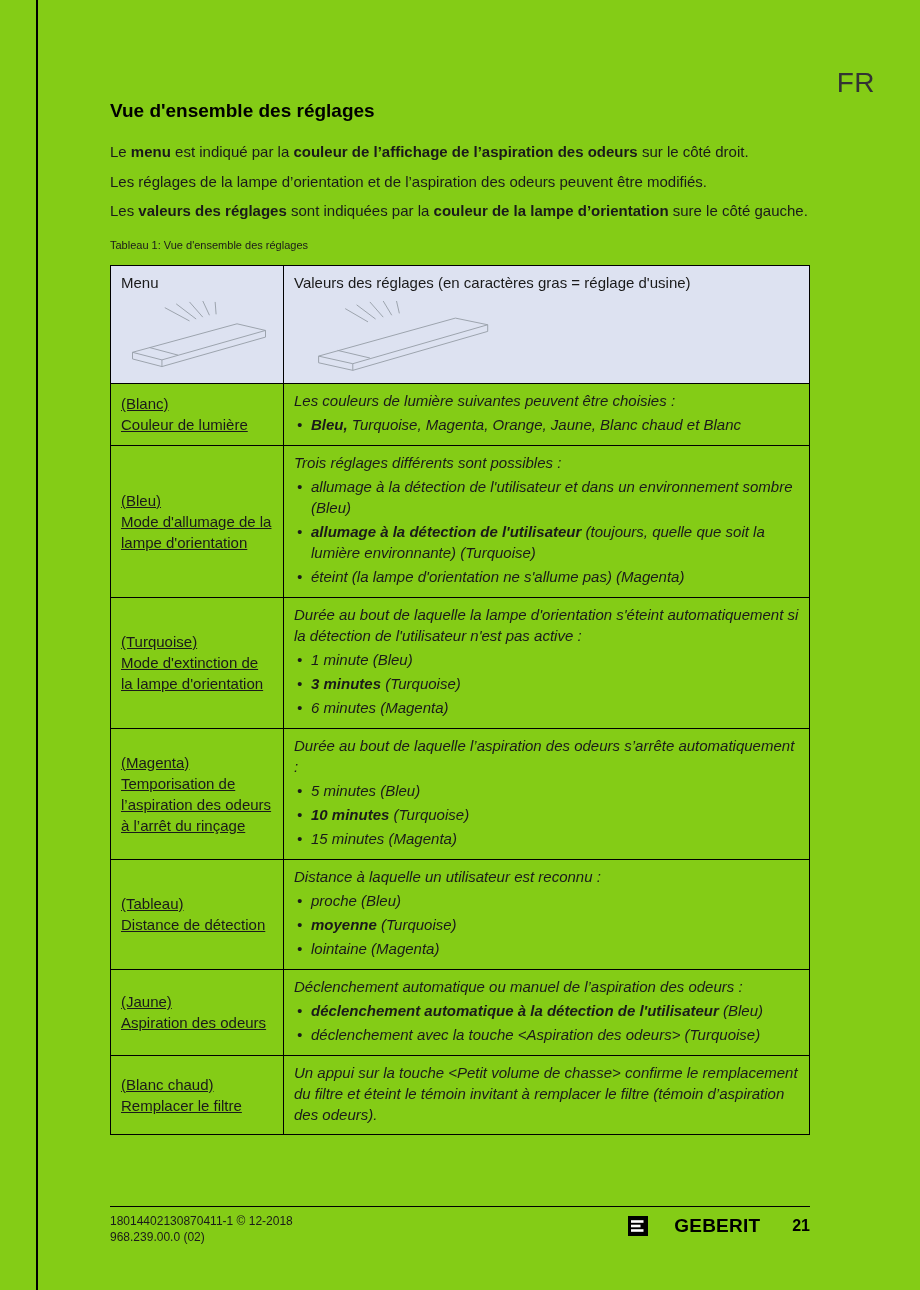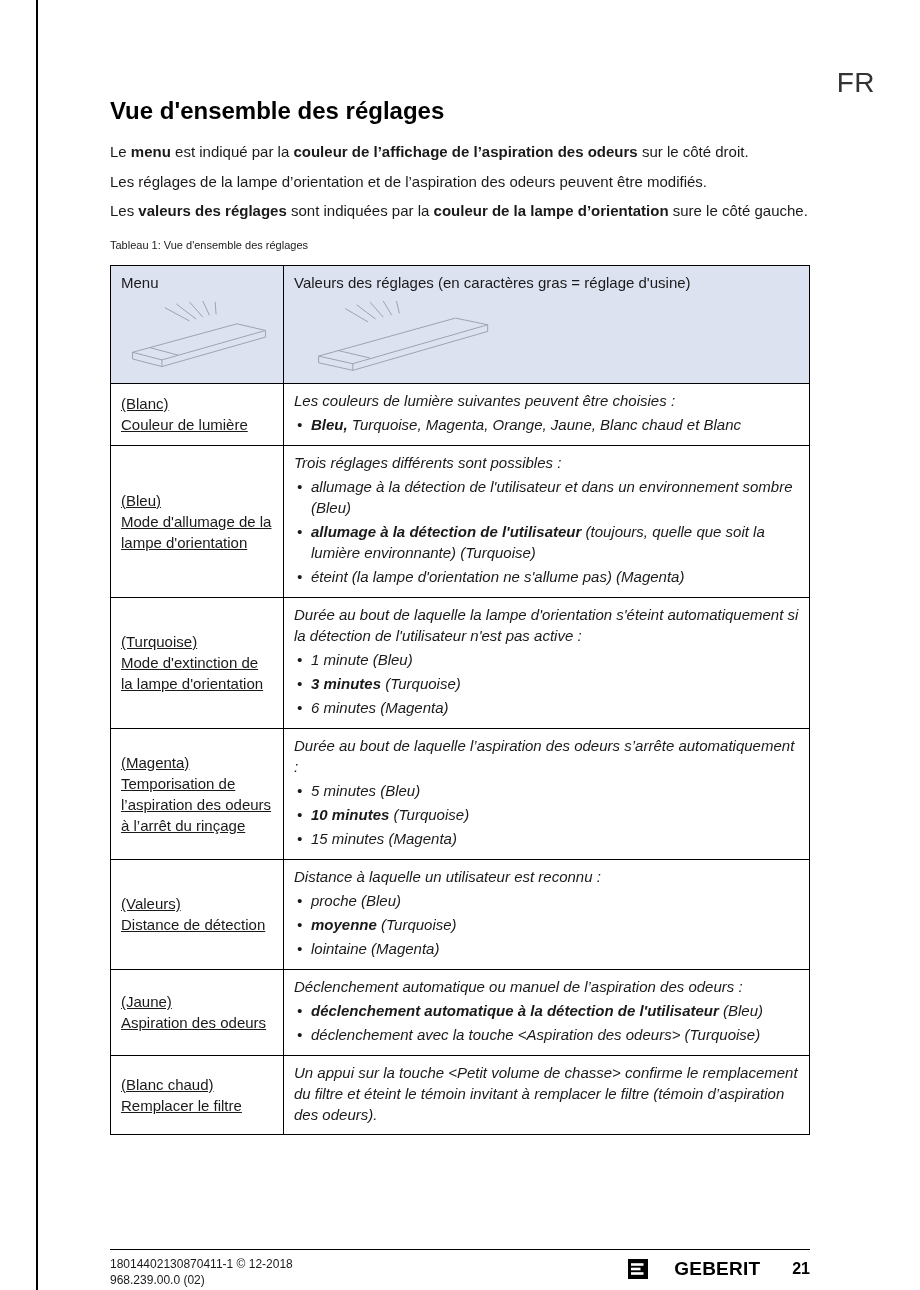--- a/index.html
+++ b/index.html
@@ -1,50 +1,50 @@
 <!DOCTYPE html>
 <html lang="fr"><head>
 <meta charset="utf-8">
 <style>
   * { box-sizing: border-box; }
   html, body { margin: 0; padding: 0; background: #e9e9e9; }
   .page {
     position: relative;
     width: 920px; height: 1290px;
-    background: #ffffff;
+    background: #84cc16;
     font-family: "Liberation Sans", "DejaVu Sans", sans-serif;
     color: #1a1a1a;
     margin: 0 auto;
     overflow: hidden;
   }
   .margin-rule { position: absolute; left: 36px; top: 0; width: 2px; height: 100%; background: #000; }
   .lang-badge { position: absolute; top: 66px; right: 45px; font-size: 28px; line-height: 34px; color: #333; letter-spacing: 0.5px; }
   .content { position: absolute; left: 110px; top: 97px; width: 700px; }
-  h1.title { margin: 0 0 17px; font-size: 24px; line-height: 27px; font-weight: 700; color: #000; }
+  h1.title { margin: 0 0 17px; font-size: 19px; line-height: 27px; font-weight: 700; color: #000; }
   .para { margin: 0 0 8px; font-size: 15px; line-height: 21.5px; }
   .b { font-weight: 700; }
   .caption { margin: 13px 0 10px; font-size: 11px; line-height: 20px; }
 
   table.settings { width: 700px; border-collapse: collapse; table-layout: fixed; }
   table.settings th, table.settings td { border: 1.5px solid #000; }
   table.settings th {
     text-align: left; font-weight: 400; vertical-align: top;
     background: #dde2f1; padding: 7px 10px 6px; font-size: 15px; line-height: 20px;
   }
   .col-menu { width: 173px; }
   td.cell-menu { vertical-align: middle; padding: 6px 10px; font-size: 15px; line-height: 21px; text-decoration: underline; }
   td.cell-values { vertical-align: top; padding: 6px 10px 7px; font-size: 15px; line-height: 21px; font-style: italic; }
   .vp { margin: 0 0 2px; }
   ul.blist { list-style: none; margin: 0; padding: 0; }
   ul.blist li { position: relative; padding-left: 17px; margin: 3px 0; }
   ul.blist li::before { content: "\2022"; position: absolute; left: 3px; top: 0; }
   .device { display: block; margin: 8px 0 0 2px; }
 
   .footer {
-    position: absolute; left: 110px; top: 1249px; width: 700px;
+    position: absolute; left: 110px; top: 1206px; width: 700px;
     border-top: 1.5px solid #000; padding-top: 7px;
     display: flex; justify-content: space-between; align-items: flex-start;
   }
   .footer-id { font-size: 12px; line-height: 15.5px; color: #1a1a1a; }
   .footer-brand { display: flex; align-items: center; margin-top: 1px; }
   .brand-text { font-weight: 700; font-size: 19px; letter-spacing: 0.2px; margin-left: 26px; color: #000; }
   .page-num { font-weight: 700; font-size: 16px; margin-left: 32px; color: #000; }
 </style>
 </head>
 <body>
@@ -152,21 +152,21 @@
               <p class="vp"><span>Durée au bout de laquelle l’aspiration des odeurs s’arrête automatiquement :</span></p>
               <ul class="blist">
                 <li><span>5 minutes (Bleu)</span></li>
                 <li><span class="b">10 minutes</span><span> (Turquoise)</span></li>
                 <li><span>15 minutes (Magenta)</span></li>
               </ul>
             </td>
           </tr>
           <tr>
             <td class="cell-menu">
-              <div>(Valeurs)</div>
+              <div>(Tableau)</div>
               <div>Distance de détection</div>
             </td>
             <td class="cell-values">
               <p class="vp"><span>Distance à laquelle un utilisateur est reconnu :</span></p>
               <ul class="blist">
                 <li><span>proche (Bleu)</span></li>
                 <li><span class="b">moyenne</span><span> (Turquoise)</span></li>
                 <li><span>lointaine (Magenta)</span></li>
               </ul>
             </td>

